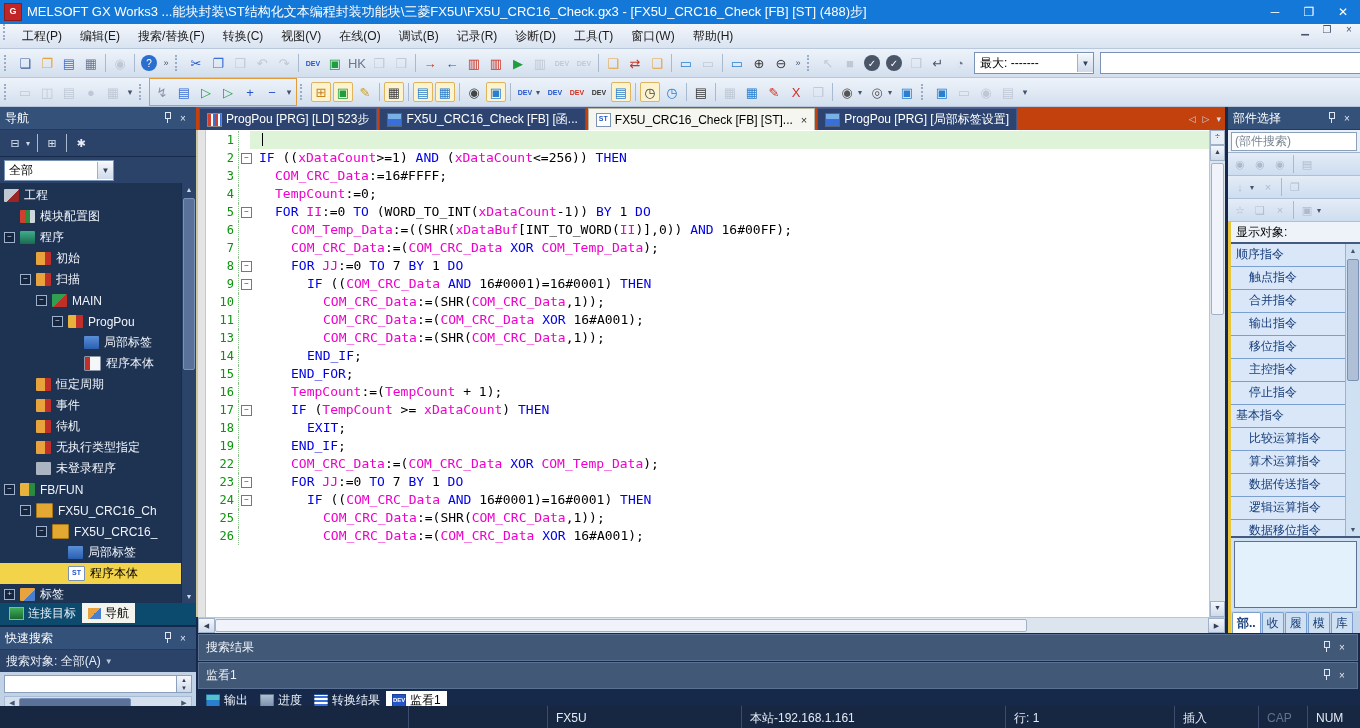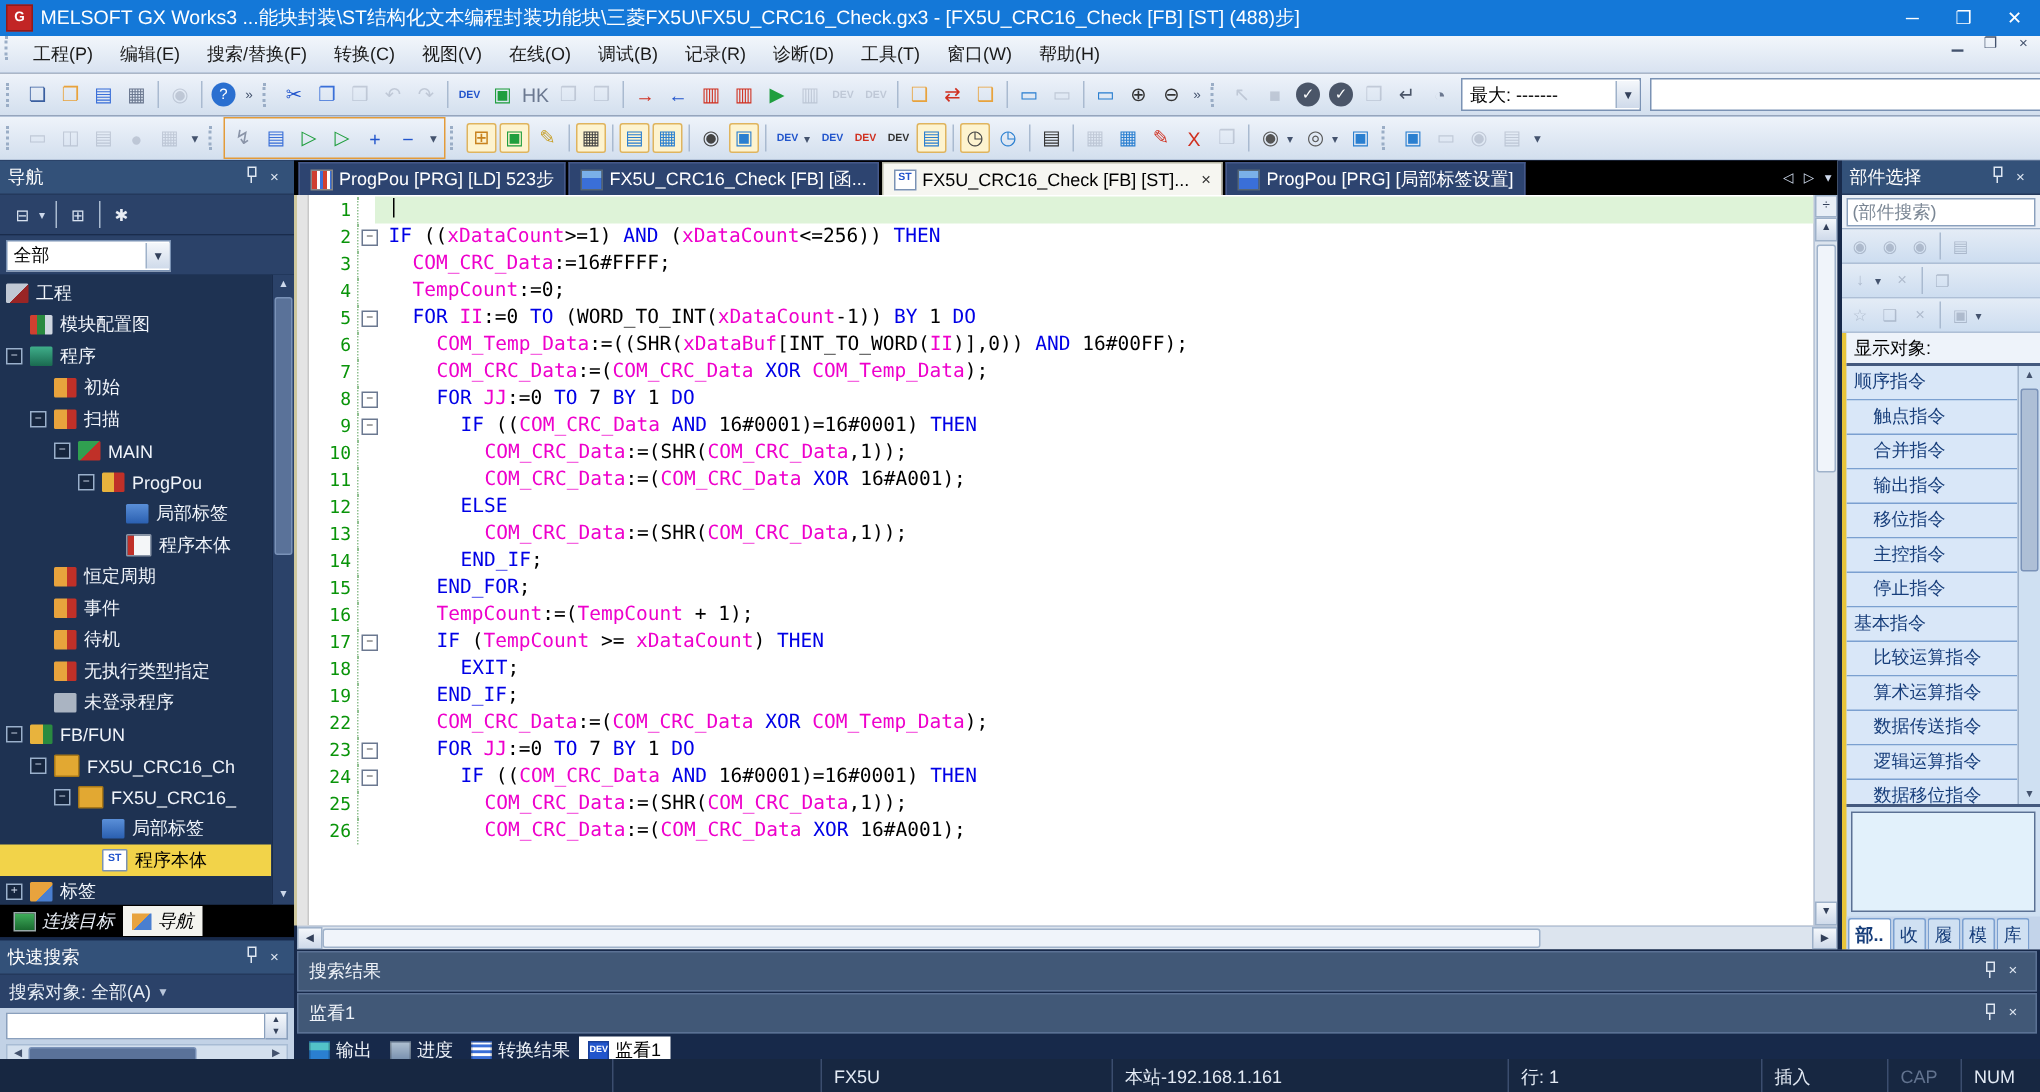--- a/index.html
+++ b/index.html
@@ -85,21 +85,21 @@
          text-align:center;line-height:11px;}
   .ti-unreg{background:#aab4c2;}
   .ti-fbfun{background:linear-gradient(90deg,#e8b33d 60%,#2a8a40 60%);}
   .ti-fbf{background:#e2a832;border:1px solid #a87818;}
   .ti-tag{background:linear-gradient(135deg,#e8a33d 60%,#4a7fd0 60%);}
   .vsb{width:14px;background:#2b4269;border-left:1px solid #1a2c4c;display:flex;flex-direction:column;flex:none;}
   .vsb .sb-btn{height:13px;text-align:center;font-size:7px;color:#cdd8ea;line-height:13px;flex:none;}
   .vsb .sb-track{flex:1;position:relative;}
   .vsb .sb-thumb{position:absolute;left:1px;right:1px;background:#53central;}
   .sb-thumb{background:#5a7299;border:1px solid #7a92b8;border-radius:2px;}
-  .nav-tabs{height:22px;background:#000000;display:flex;align-items:center;padding-left:3px;flex:none;font-style:italic;}
+  .nav-tabs{height:22px;background:#0c4a6e;display:flex;align-items:flex-start;padding-left:3px;flex:none;}
   .nav-tab{height:20px;display:flex;align-items:center;padding:0 6px;color:#e8eef6;white-space:nowrap;}
   .nav-tab.active{background:#f4f4ef;color:#000;}
   .nico{width:13px;height:11px;margin-right:4px;flex:none;}
   .nico-conn{background:linear-gradient(180deg,#3fae5a,#1a6a30);border:1px solid #9aa;}
   .nico-nav{background:linear-gradient(135deg,#e8a33d 50%,#4a7fd0 50%);}
 
   
   .qs-panel{height:81px;display:flex;flex-direction:column;background:#20355a;border-top:2px solid #17294a;flex:none;}
   .qs-target{height:22px;background:#2b4269;color:#e8eef6;display:flex;align-items:center;padding:0 6px;flex:none;}
   .qs-target .arr{margin-left:4px;font-size:8px;color:#b8c6da;}
@@ -108,21 +108,21 @@
   .qs-input{flex:1;background:#fff;border:1px solid #8aa0bd;}
   .qs-spin{width:14px;background:linear-gradient(#f4f7fb,#cfdaea);border:1px solid #8aa0bd;border-left:none;
            font-size:6px;color:#33405a;text-align:center;line-height:8px;}
   .qs-scroll{height:14px;margin-top:3px;background:#d4e0ee;border:1px solid #a8bcd4;display:flex;align-items:stretch;}
   .qs-scroll .sb-btn{width:14px;text-align:center;font-size:7px;color:#44536e;line-height:12px;}
   .qs-scroll .sb-thumb{flex:0 0 110px;margin:1px 0;}
   .qs-scroll .sb-sp{flex:1;}
 
   
   .editor-col{flex:1;display:flex;flex-direction:column;min-width:0;background:#17294a;}
-  .tabbar{height:23px;display:flex;align-items:flex-end;padding-left:3px;flex:none;background:#000000;}
+  .tabbar{height:23px;display:flex;align-items:flex-end;padding-left:3px;flex:none;background:#c2410c;}
   .tab{height:21px;display:flex;align-items:center;padding:0 7px;margin-right:2px;background:#2d4470;
        border:1px solid #46598a;border-bottom:none;color:#fff;white-space:nowrap;}
   .tab.active{background:#f6f6f1;color:#000;border-color:#b8b8a8;}
   .tico{width:13px;height:12px;margin-right:4px;flex:none;}
   .tico-ladder{background:repeating-linear-gradient(90deg,#d04030 0 3px,#fff 3px 5px,#3a6fd8 5px 7px);border:1px solid #888;}
   .tico-table{background:linear-gradient(180deg,#7ab0e8 40%,#3a6fd8 40%);border:1px solid #567;}
   .tico-st{background:#fff;border:1px solid #7a92b4;color:#2255cc;font-size:7px;font-weight:bold;
            text-align:center;line-height:10px;}
   .tab-close{margin-left:8px;font-size:11px;color:#333;}
   .tab-arrows{margin-left:auto;margin-right:4px;color:#cdd8ea;font-size:9px;display:flex;gap:7px;align-items:center;height:100%;}
@@ -594,25 +594,20 @@
                   <span class="lnum">10</span>
                   <span class="fold"></span>
                   <span class="codeln" style="padding-left: 68px;"><span class="cv">COM_CRC_Data</span><span class="cp">:=(SHR(</span><span class="cv">COM_CRC_Data</span><span class="cp">,1));</span></span>
                 </div>
                 <div class="srow">
                   <span class="lnum">11</span>
                   <span class="fold"></span>
                   <span class="codeln" style="padding-left: 68px;"><span class="cv">COM_CRC_Data</span><span class="cp">:=(</span><span class="cv">COM_CRC_Data</span><span class="cp"> </span><span class="ck">XOR</span><span class="cp"> 16#A001);</span></span>
                 </div>
                 <div class="srow">
-                  <span class="lnum">12</span>
-                  <span class="fold"></span>
-                  <span class="codeln" style="padding-left: 52px;"><span class="ck">ELSE</span></span>
-                </div>
-                <div class="srow">
                   <span class="lnum">13</span>
                   <span class="fold"></span>
                   <span class="codeln" style="padding-left: 68px;"><span class="cv">COM_CRC_Data</span><span class="cp">:=(SHR(</span><span class="cv">COM_CRC_Data</span><span class="cp">,1));</span></span>
                 </div>
                 <div class="srow">
                   <span class="lnum">14</span>
                   <span class="fold"></span>
                   <span class="codeln" style="padding-left: 52px;"><span class="ck">END_IF</span><span class="cp">;</span></span>
                 </div>
                 <div class="srow">

